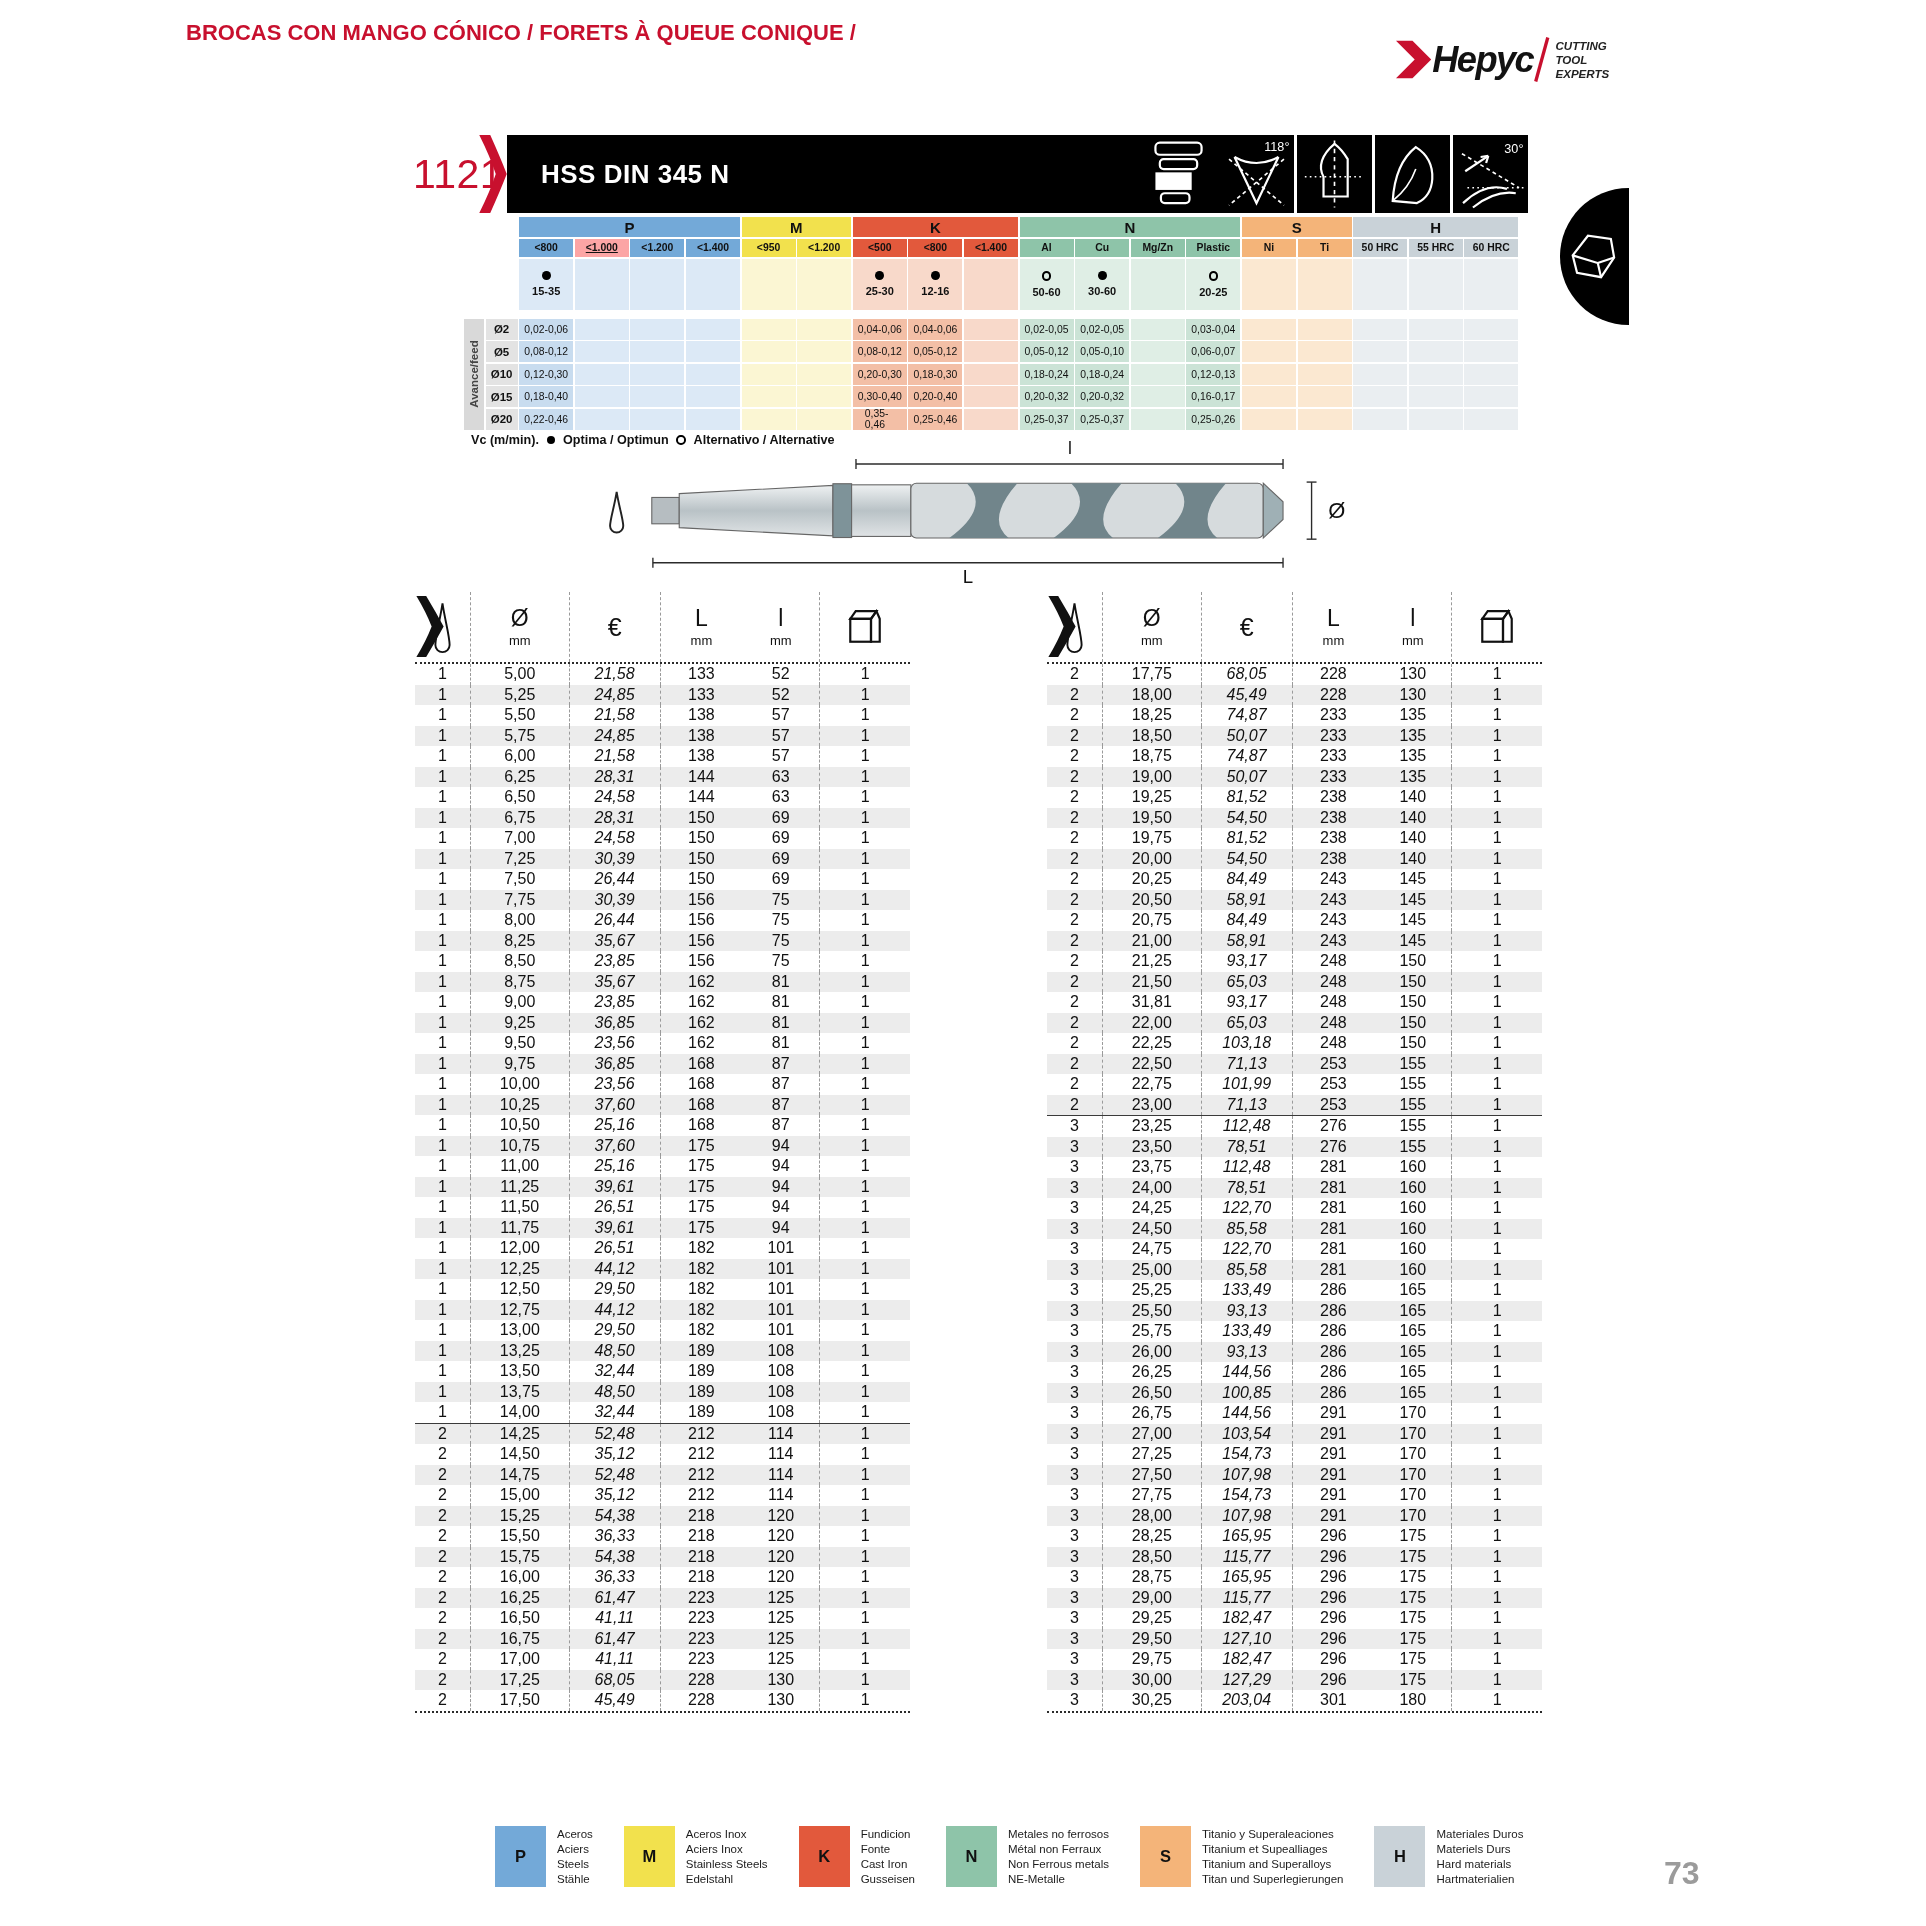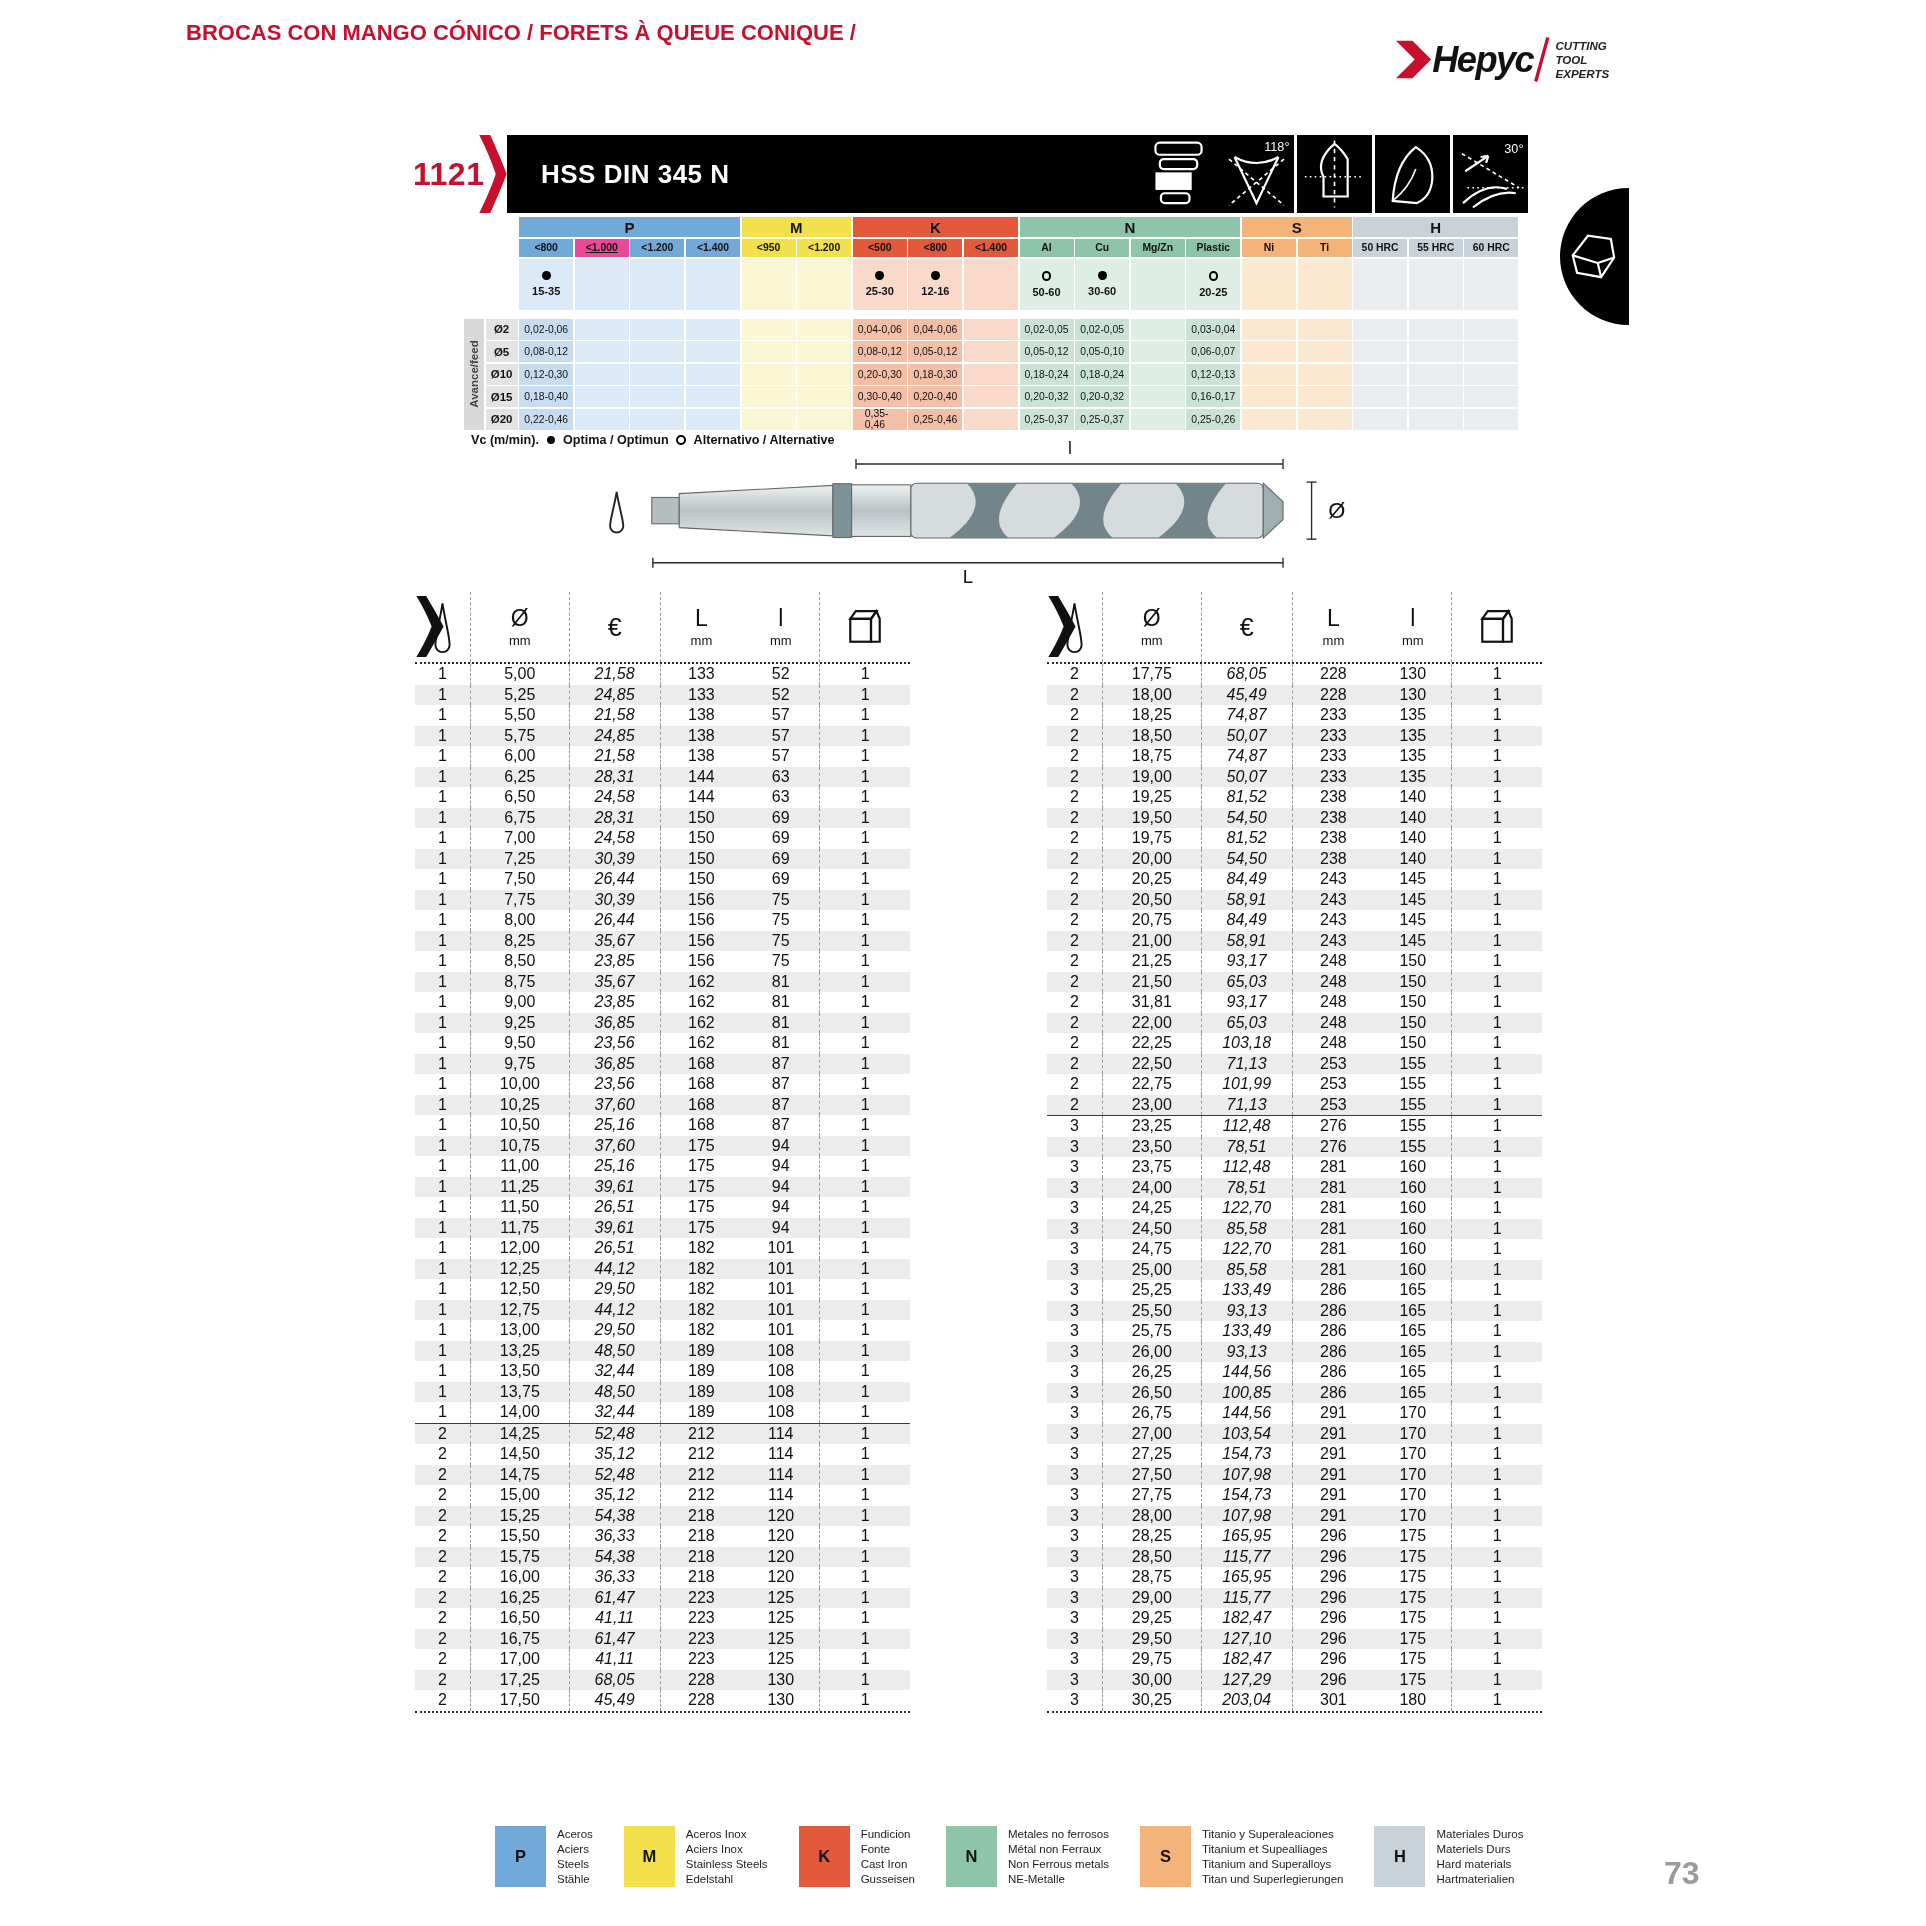--- a/index.html
+++ b/index.html
@@ -8,21 +8,21 @@
         font-family:"Liberation Sans","DejaVu Sans",sans-serif;color:#111;}
 
   
   .page-title{position:absolute;left:186px;top:16.5px;color:var(--red);
               font-weight:bold;font-size:22px;line-height:31px;}
   .logo{position:absolute;left:1396px;top:32px;}
 
   
   .product-band{position:absolute;left:413px;top:135px;height:78px;width:1120px;}
   .product-code{position:absolute;left:0;top:0;height:78px;display:flex;align-items:center;
-                font-size:32px;font-weight:bold;color:var(--red);letter-spacing:0.5px;}
+                font-size:41px;font-weight:normal;color:var(--red);letter-spacing:0.5px;}
   .code-chevron{position:absolute;left:65px;top:0;}
   .band-black{position:absolute;left:94px;top:0;width:736px;height:78px;background:#000;
               color:#fff;display:flex;align-items:center;padding-left:34px;box-sizing:border-box;
               font-size:26px;font-weight:bold;letter-spacing:0.5px;}
   .icon-strip{position:absolute;left:728px;top:0;display:flex;gap:3px;}
   .tbox{width:75px;height:78px;background:#000;}
 
   
   .side-tab{position:absolute;left:1560px;top:188px;width:69px;height:137px;background:#000;
             border-radius:69px 0 0 69px;display:flex;align-items:center;justify-content:center;}
@@ -159,21 +159,21 @@
   </div>
 
   <div class="speeds" id="speeds-grid">
       <div class="sp-group" style="background: rgb(115, 169, 216); grid-column: 3 / span 4;">P</div>
       <div class="sp-group" style="background: rgb(242, 225, 77); grid-column: 7 / span 2;">M</div>
       <div class="sp-group" style="background: rgb(226, 89, 60); grid-column: 9 / span 3;">K</div>
       <div class="sp-group" style="background: rgb(142, 196, 169); grid-column: 12 / span 4;">N</div>
       <div class="sp-group" style="background: rgb(244, 180, 121); grid-column: 16 / span 2;">S</div>
       <div class="sp-group" style="background: rgb(201, 210, 216); grid-column: 18 / span 3;">H</div>
       <div class="sp-sub" style="background: rgb(115, 169, 216); grid-column: 3;">&lt;800</div>
-      <div class="sp-sub" style="background: #ec4899; grid-column: 4; text-decoration: underline;">&lt;1.000</div>
+      <div class="sp-sub" style="background: #fca5a5; grid-column: 4; text-decoration: underline;">&lt;1.000</div>
       <div class="sp-sub" style="background: rgb(115, 169, 216); grid-column: 5;">&lt;1.200</div>
       <div class="sp-sub" style="background: rgb(115, 169, 216); grid-column: 6;">&lt;1.400</div>
       <div class="sp-sub" style="background: rgb(242, 225, 77); grid-column: 7;">&lt;950</div>
       <div class="sp-sub" style="background: rgb(242, 225, 77); grid-column: 8;">&lt;1.200</div>
       <div class="sp-sub" style="background: rgb(226, 89, 60); grid-column: 9;">&lt;500</div>
       <div class="sp-sub" style="background: rgb(226, 89, 60); grid-column: 10;">&lt;800</div>
       <div class="sp-sub" style="background: rgb(226, 89, 60); grid-column: 11;">&lt;1.400</div>
       <div class="sp-sub" style="background: rgb(142, 196, 169); grid-column: 12;">Al</div>
       <div class="sp-sub" style="background: rgb(142, 196, 169); grid-column: 13;">Cu</div>
       <div class="sp-sub" style="background: rgb(142, 196, 169); grid-column: 14;">Mg/Zn</div>

